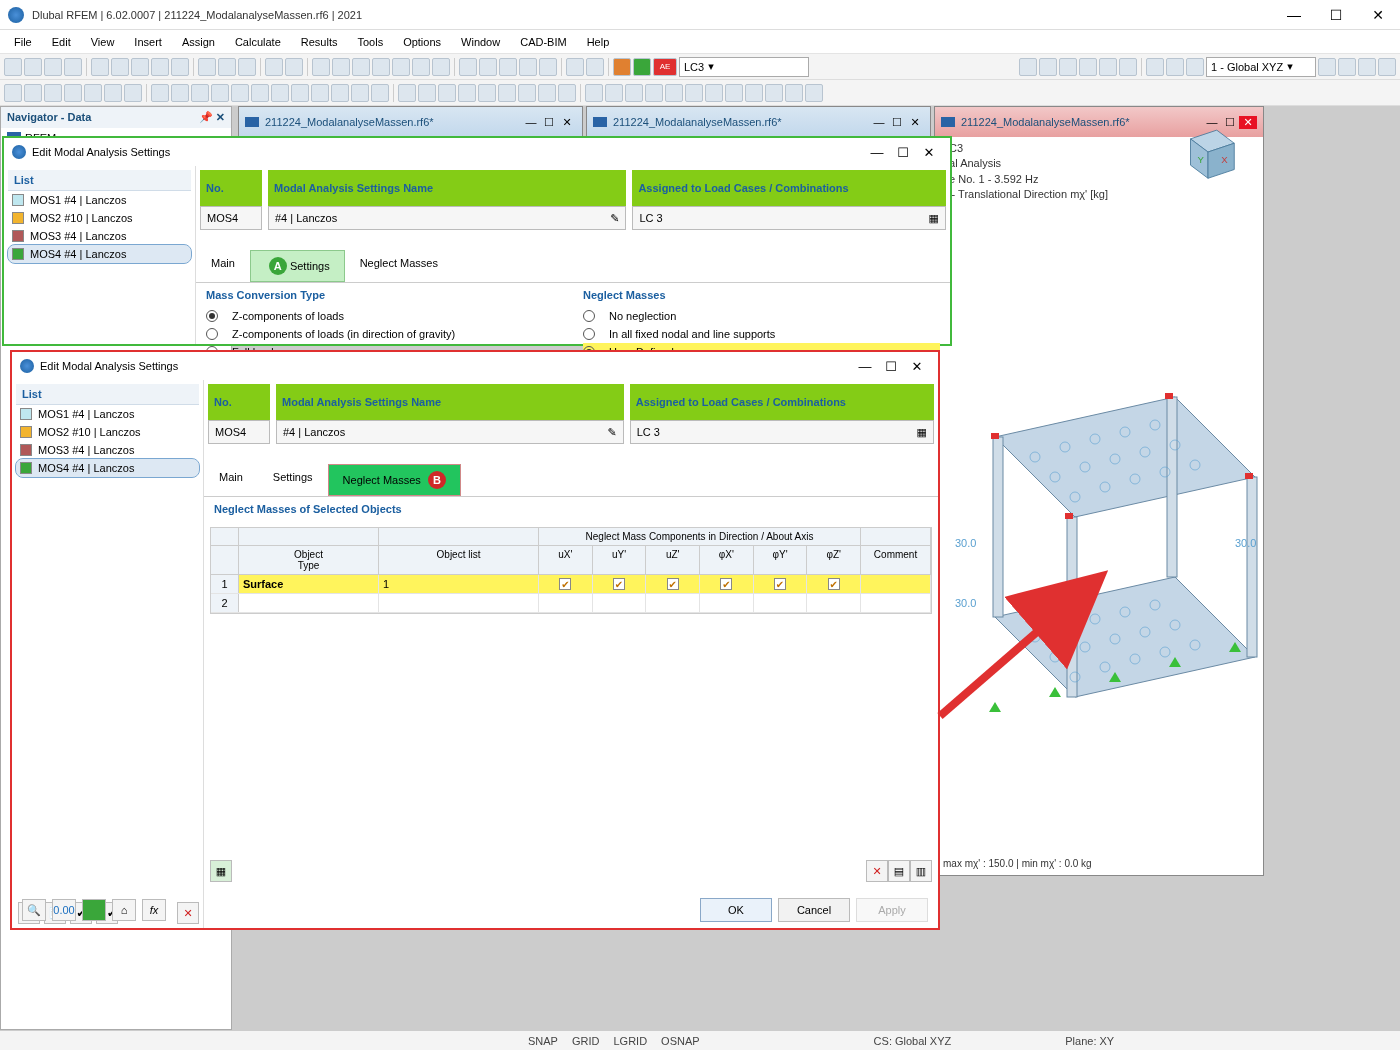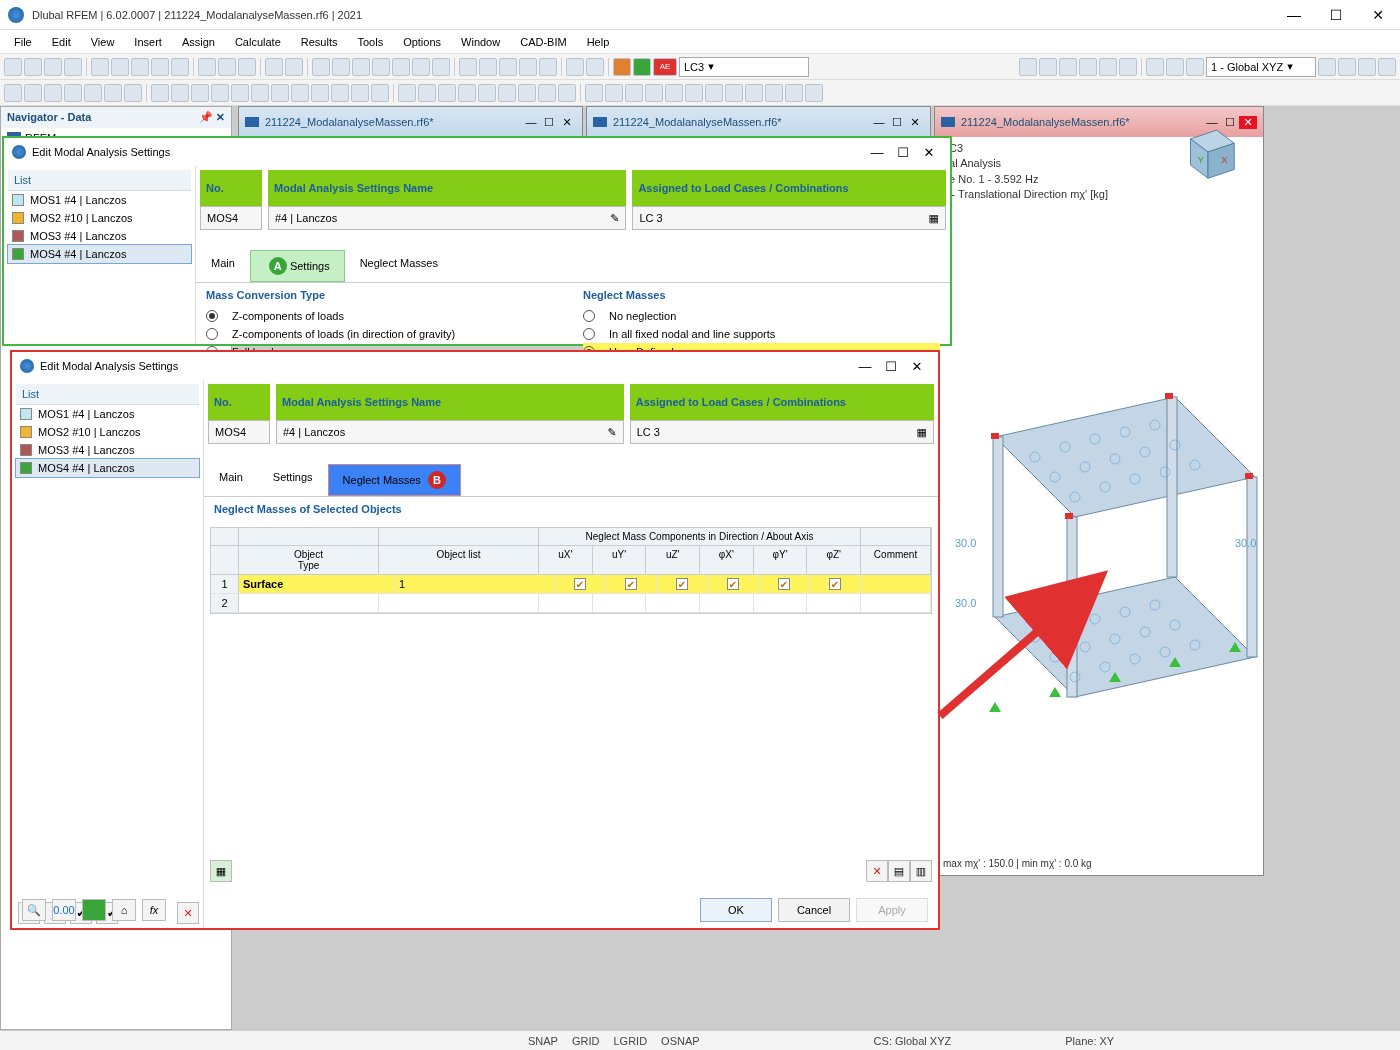--- a/index.html
+++ b/index.html
@@ -52,35 +52,35 @@
 .dlg-title .dlg-icon { width: 14px; height: 14px; background: radial-gradient(circle,#4a90d9,#1b5fa0); border-radius: 50%; }
 .dlg-title .dlg-name { flex: 1; font-weight: 500; }
 .dlg-title .dlg-ctrl span { display: inline-block; width: 26px; text-align: center; font-size: 13px; cursor: pointer; }
 
 .dialogA { border: 2px solid #41b93c; left: 2px; top: 30px; width: 950px; height: 210px; z-index: 2; }
 .dialogB { border: 2px solid #e03030; left: 10px; top: 244px; width: 930px; height: 580px; z-index: 3; }
 
 
 .dlg-body { display: flex; height: calc(100% - 28px); }
 .listpanel { width: 192px; border-right: 1px solid #ddd; padding: 4px; }
-.section-head { background: #eef3f8; color: #1b5fa0; font-weight: 400; padding: 4px 6px; border-bottom: 1px solid #d0dce8; }
+.section-head { background: #eef3f8; color: #1b5fa0; font-weight: 700; padding: 4px 6px; border-bottom: 1px solid #d0dce8; }
 .list-item { display: flex; align-items: center; gap: 6px; padding: 3px 4px; cursor: pointer; }
 .list-item .swatch { width: 12px; height: 12px; border: 1px solid #888; }
-.list-item.selected { background: #dde8f3; outline: 1px solid #7aa7d1; }
+.list-item.selected { background: #dde8f3; outline: 1px solid #7aa7d1; border-radius: 7px; }
 
 .rightpanel { flex: 1; display: flex; flex-direction: column; }
 .header-row { display: flex; gap: 6px; padding: 4px; }
 .field-group { display: flex; flex-direction: column; }
 .field-label { color: #1b5fa0; font-weight: 700; padding: 12px 6px; background: #84cc16; }
 .field-input { height: 24px; border: 1px solid #bbb; background: #f6f6f6; padding: 0 6px; display: flex; align-items: center; }
 
 .tabs { display: flex; border-bottom: 1px solid #ccc; margin-top: 16px; }
 .tab { padding: 6px 14px; cursor: pointer; border: 1px solid transparent; }
 .tab.activeA { background: #c5efc5; border: 1px solid #8cc98c; }
-.tab.activeB { background: #3b82f6; border: 1px solid #d08888; }
+.tab.activeB { background: #22c55e; border: 1px solid #d08888; }
 .badge { display: inline-flex; width: 18px; height: 18px; border-radius: 50%; color: #fff; font-weight: bold; align-items: center; justify-content: center; margin-left: 4px; font-size: 11px; }
 .badgeA { background: #3aa63a; }
 .badgeB { background: #d02828; }
 
 .groupbox { padding: 6px 10px; }
 .group-title { color: #1b5fa0; font-weight: 600; margin-bottom: 6px; }
 .radio-row { display: flex; align-items: center; gap: 14px; padding: 3px 0; }
 .radio { width: 12px; height: 12px; border: 1px solid #555; border-radius: 50%; display: inline-flex; align-items: center; justify-content: center; }
 .radio.checked::after { content: ""; width: 6px; height: 6px; background: #333; border-radius: 50%; }
 .hl-yellow { background: #fff45c; }
@@ -537,21 +537,21 @@
             <div class="gh" style="flex:1">uX'</div>
             <div class="gh" style="flex:1">uY'</div>
             <div class="gh" style="flex:1">uZ'</div>
             <div class="gh" style="flex:1">φX'</div>
             <div class="gh" style="flex:1">φY'</div>
             <div class="gh" style="flex:1">φZ'</div>
             <div class="gh" style="width:70px">Comment</div>
           </div>
           <div class="grid-row row-hl">
             <div class="gc rownum">1</div>
-            <div class="gc" style="width:156px;justify-content:flex-start;font-weight:600">Surface</div>
+            <div class="gc" style="width:140px;justify-content:flex-start;font-weight:600">Surface</div>
             <div class="gc" style="width:160px;justify-content:flex-start">1</div>
             <div class="gc" style="flex:1">
                 <span class="cb">✔</span>
               </div>
             <div class="gc" style="flex:1">
                 <span class="cb">✔</span>
               </div>
             <div class="gc" style="flex:1">
                 <span class="cb">✔</span>
               </div>

